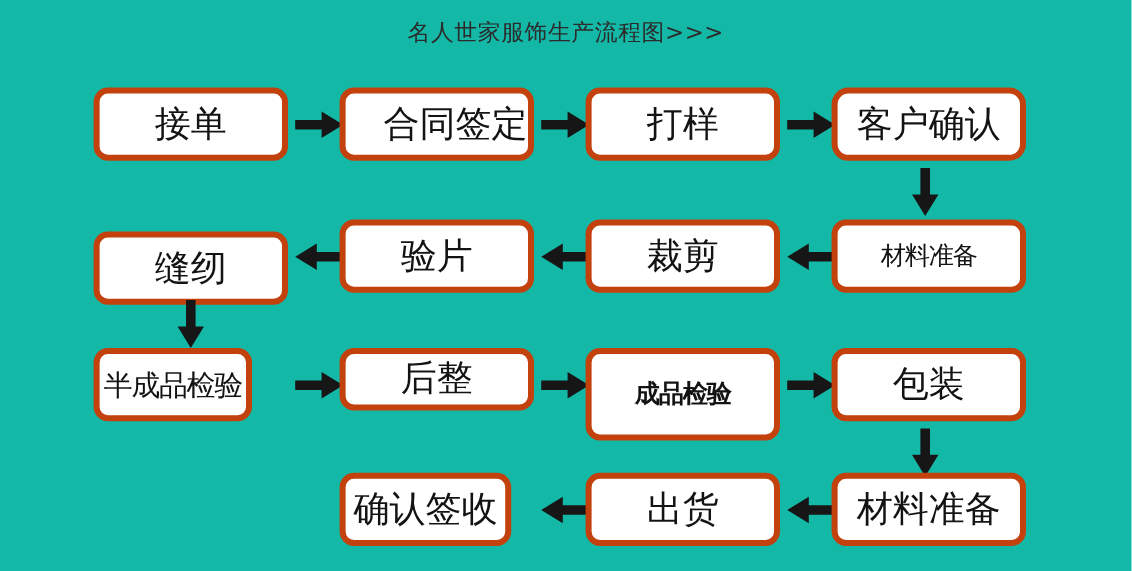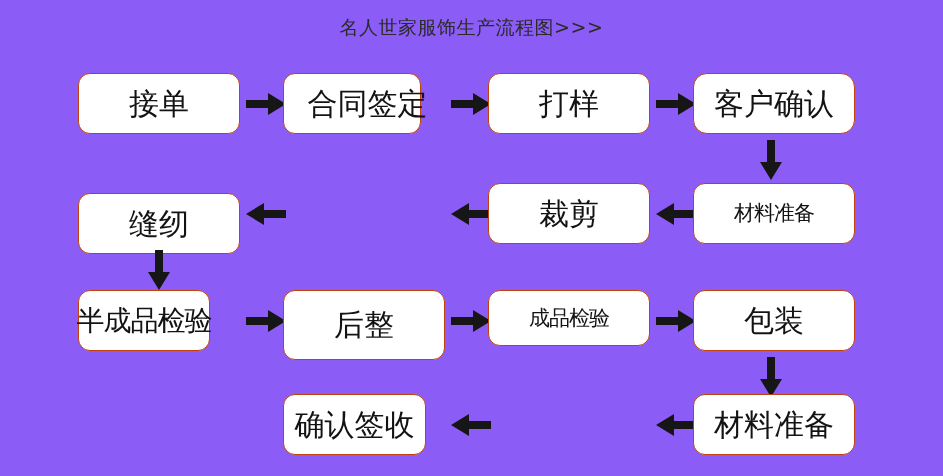--- a/index.html
+++ b/index.html
@@ -9,39 +9,39 @@
     background: #ffffff;
   }
   body {
     font-family: "DejaVu Sans", "Liberation Sans", sans-serif;
     color: #1a1a1a;
   }
   #canvas {
     position: relative;
     width: 943px;
     height: 476px;
-    background: #8b5cf6;
+    background: #14b8a6;
     overflow: hidden;
   }
   .title {
     position: absolute;
     left: 0;
     top: 15px;
     width: 943px;
     text-align: center;
     font-size: 19px;
     line-height: 24px;
     letter-spacing: 0.5px;
     color: #2b2b2b;
     white-space: nowrap;
   }
   .node {
     position: absolute;
     box-sizing: border-box;
-    border: 1px solid #c2410c;
+    border: 5px solid #c2410c;
     border-radius: 12px;
     background: #ffffff;
     display: flex;
     align-items: center;
     justify-content: center;
     font-size: 30px;
     line-height: 1;
     color: #131313;
     letter-spacing: 0px;
     white-space: nowrap;
@@ -70,21 +70,21 @@
   <div class="title">名人世家服饰生产流程图&gt;&gt;&gt;</div>
 
   <div class="node" style="left:78px; top:73px; width:162px; height:61px;">接单</div>
 
   <div class="arrow" style="left:246px; top:93px; width:40px; height:22px;">
     <svg width="40" height="22" viewBox="0 0 40 22" aria-hidden="true">
       <path d="M0 7 H22 V0 L40 11 L22 22 V15 H0 Z"></path>
     </svg>
   </div>
 
-  <div class="node" style="left:283px; top:73px; width:138px; height:61px;padding-left:31px;">合同签定</div>
+  <div class="node" style="left:283px; top:73px; width:162px; height:61px;padding-left:31px;">合同签定</div>
 
   <div class="arrow" style="left:451px; top:93px; width:40px; height:22px;">
     <svg width="40" height="22" viewBox="0 0 40 22" aria-hidden="true">
       <path d="M0 7 H22 V0 L40 11 L22 22 V15 H0 Z"></path>
     </svg>
   </div>
 
   <div class="node" style="left:488px; top:73px; width:162px; height:61px;">打样</div>
 
   <div class="arrow" style="left:656px; top:93px; width:40px; height:22px;">
@@ -102,20 +102,21 @@
   </div>
 
   <div class="node" style="left:78px; top:193px; width:162px; height:61px;">缝纫</div>
 
   <div class="arrow" style="left:246px; top:203px; width:40px; height:22px;">
     <svg width="40" height="22" viewBox="0 0 40 22" aria-hidden="true">
       <path d="M40 7 H18 V0 L0 11 L18 22 V15 H40 Z"></path>
     </svg>
   </div>
 
+  <div class="node" style="left:283px; top:183px; width:162px; height:61px;">验片</div>
 
   <div class="arrow" style="left:451px; top:203px; width:40px; height:22px;">
     <svg width="40" height="22" viewBox="0 0 40 22" aria-hidden="true">
       <path d="M40 7 H18 V0 L0 11 L18 22 V15 H40 Z"></path>
     </svg>
   </div>
 
   <div class="node" style="left:488px; top:183px; width:162px; height:61px;text-align:right;">裁剪</div>
 
   <div class="arrow" style="left:656px; top:203px; width:40px; height:22px;">
@@ -125,37 +126,37 @@
   </div>
 
   <div class="node tight" style="left:693px; top:183px; width:162px; height:61px;">材料准备</div>
 
   <div class="arrow" style="left:148px; top:250px; width:22px; height:40px;">
     <svg width="22" height="40" viewBox="0 0 22 40" aria-hidden="true">
       <path d="M7 0 H15 V22 H22 L11 40 L0 22 H7 Z"></path>
     </svg>
   </div>
 
-  <div class="node tight" style="left:78px; top:290px; width:132px; height:61px; font-size:28px;">半成品检验</div>
+  <div class="node tight" style="left:78px; top:290px; width:132px; height:61px; font-size:24px;">半成品检验</div>
 
   <div class="arrow" style="left:246px; top:310px; width:40px; height:22px;">
     <svg width="40" height="22" viewBox="0 0 40 22" aria-hidden="true">
       <path d="M0 7 H22 V0 L40 11 L22 22 V15 H0 Z"></path>
     </svg>
   </div>
 
-  <div class="node" style="left:283px; top:290px; width:162px; height:70px;">后整</div>
+  <div class="node" style="left:283px; top:290px; width:162px; height:52px;">后整</div>
 
   <div class="arrow" style="left:451px; top:310px; width:40px; height:22px;">
     <svg width="40" height="22" viewBox="0 0 40 22" aria-hidden="true">
       <path d="M0 7 H22 V0 L40 11 L22 22 V15 H0 Z"></path>
     </svg>
   </div>
 
-  <div class="node tight" style="left:488px; top:290px; width:162px; height:56px;">成品检验</div>
+  <div class="node tight" style="left:488px; top:290px; width:162px; height:77px;font-weight:bold;">成品检验</div>
 
   <div class="arrow" style="left:656px; top:310px; width:40px; height:22px;">
     <svg width="40" height="22" viewBox="0 0 40 22" aria-hidden="true">
       <path d="M0 7 H22 V0 L40 11 L22 22 V15 H0 Z"></path>
     </svg>
   </div>
 
   <div class="node" style="left:693px; top:290px; width:162px; height:61px;font-family:Liberation Serif, serif;">包装</div>
 
   <div class="arrow" style="left:760px; top:357px; width:22px; height:40px;">
@@ -165,20 +166,21 @@
   </div>
 
   <div class="node" style="left:283px; top:394px; width:143px; height:61px;">确认签收</div>
 
   <div class="arrow" style="left:451px; top:414px; width:40px; height:22px;">
     <svg width="40" height="22" viewBox="0 0 40 22" aria-hidden="true">
       <path d="M40 7 H18 V0 L0 11 L18 22 V15 H40 Z"></path>
     </svg>
   </div>
 
+  <div class="node" style="left:488px; top:394px; width:162px; height:61px;">出货</div>
 
   <div class="arrow" style="left:656px; top:414px; width:40px; height:22px;">
     <svg width="40" height="22" viewBox="0 0 40 22" aria-hidden="true">
       <path d="M40 7 H18 V0 L0 11 L18 22 V15 H40 Z"></path>
     </svg>
   </div>
 
   <div class="node" style="left:693px; top:394px; width:162px; height:61px;">材料准备</div>
 
 </div>

